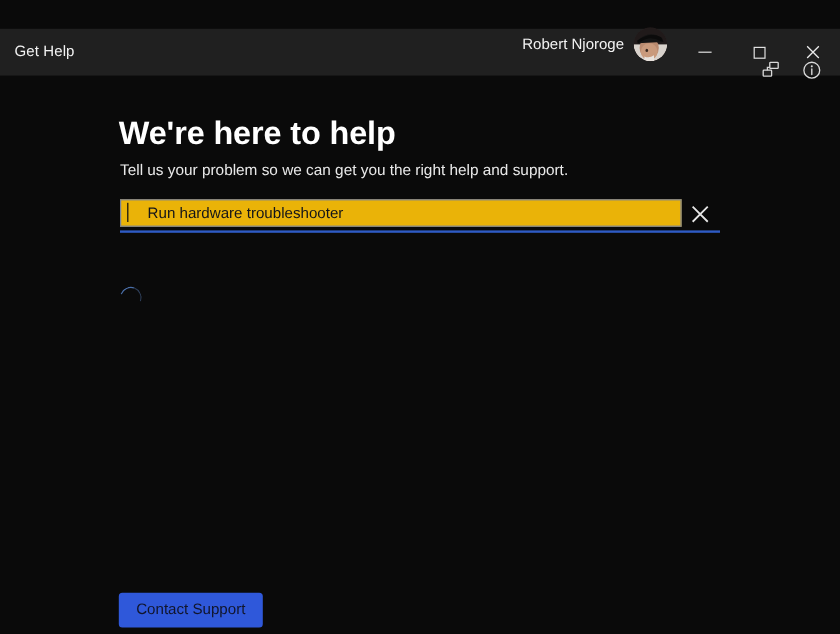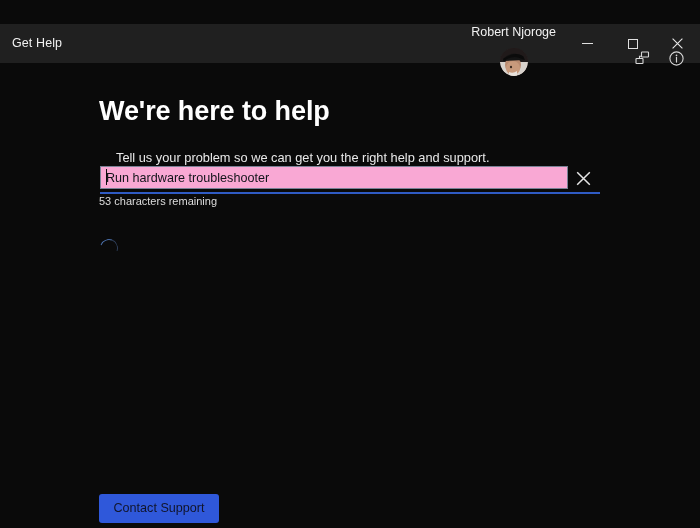--- a/index.html
+++ b/index.html
@@ -39,21 +39,20 @@
   }
   .account {
     position: absolute;
     right: 140px;
     top: 0;
     height: 26px;
     display: flex;
     align-items: center;
     gap: 8px;
     padding: 0 4px;
-    flex-direction: column;
   }
   .account-name {
     font-size: 12.5px;
     color: #f2f2f2;
     line-height: 16px;
     white-space: nowrap;
   }
   .avatar {
     width: 28px;
     height: 28px;
@@ -133,48 +132,48 @@
     line-height: 32px;
     margin: 0;
   }
   .subhead {
     position: absolute;
     left: 100px;
     top: 94px;
     font-size: 12.8px;
     color: #e9e9e9;
     line-height: 17px;
-    margin: 16px;
+    margin: 0;
   }
 
   
   .search-row {
     position: absolute;
     left: 100px;
     top: 127px;
     width: 500px;
     height: 27px;
   }
   .search-field-wrap {
     position: absolute;
     left: 0; top: 0;
     width: 468px;
     height: 23px;
   }
   .search-input {
     width: 468px;
     height: 23px;
     box-sizing: border-box;
-    background: #f9a8d4;
+    background: #eab308;
     border: 1px solid #7a8296;
     border-radius: 0;
     color: #12141a;
     font-family: "Liberation Sans", sans-serif;
     font-size: 12.6px;
-    padding: 0 4px 0 5px;
+    padding: 0 4px 0 22px;
     outline: none;
     line-height: 21px;
     caret-color: #000;
   }
   .search-caret {
     position: absolute;
     left: 6px;
     top: 3px;
     width: 1px;
     height: 16px;
@@ -341,21 +340,20 @@
     <div class="clear-btn">
       <span>
         <svg width="15" height="15" viewBox="0 0 15 15" aria-hidden="true">
           <path d="M1.2 1.2 L13.8 13.8 M13.8 1.2 L1.2 13.8" stroke="#e6e6e6" stroke-width="1.5" fill="none"></path>
         </svg>
       </span>
     </div>
     <div class="search-underline"></div>
   </div>
 
-  <p class="char-count">53 characters remaining</p>
 
   <div class="status-row">
     <span class="spinner">
       <span class="spinner-ring"></span>
     </span>
   </div>
 
   <button class="contact-btn">Contact Support</button>
 </div>
 

